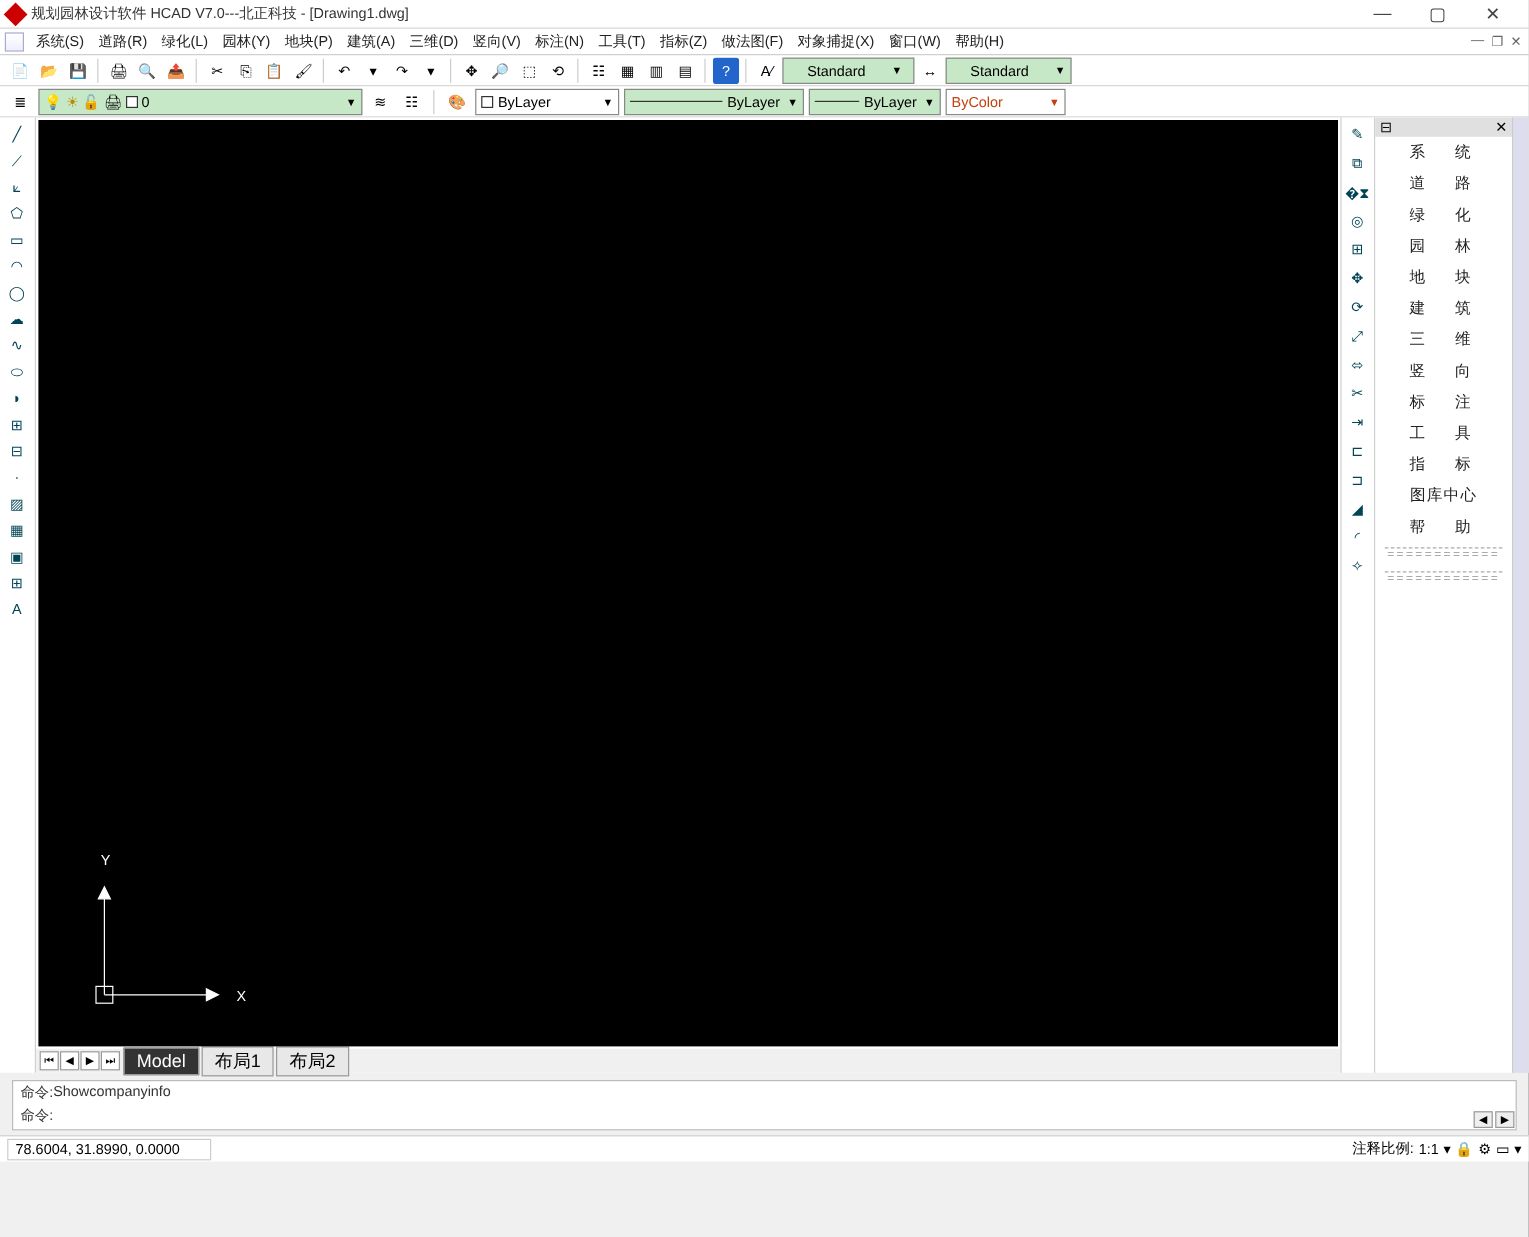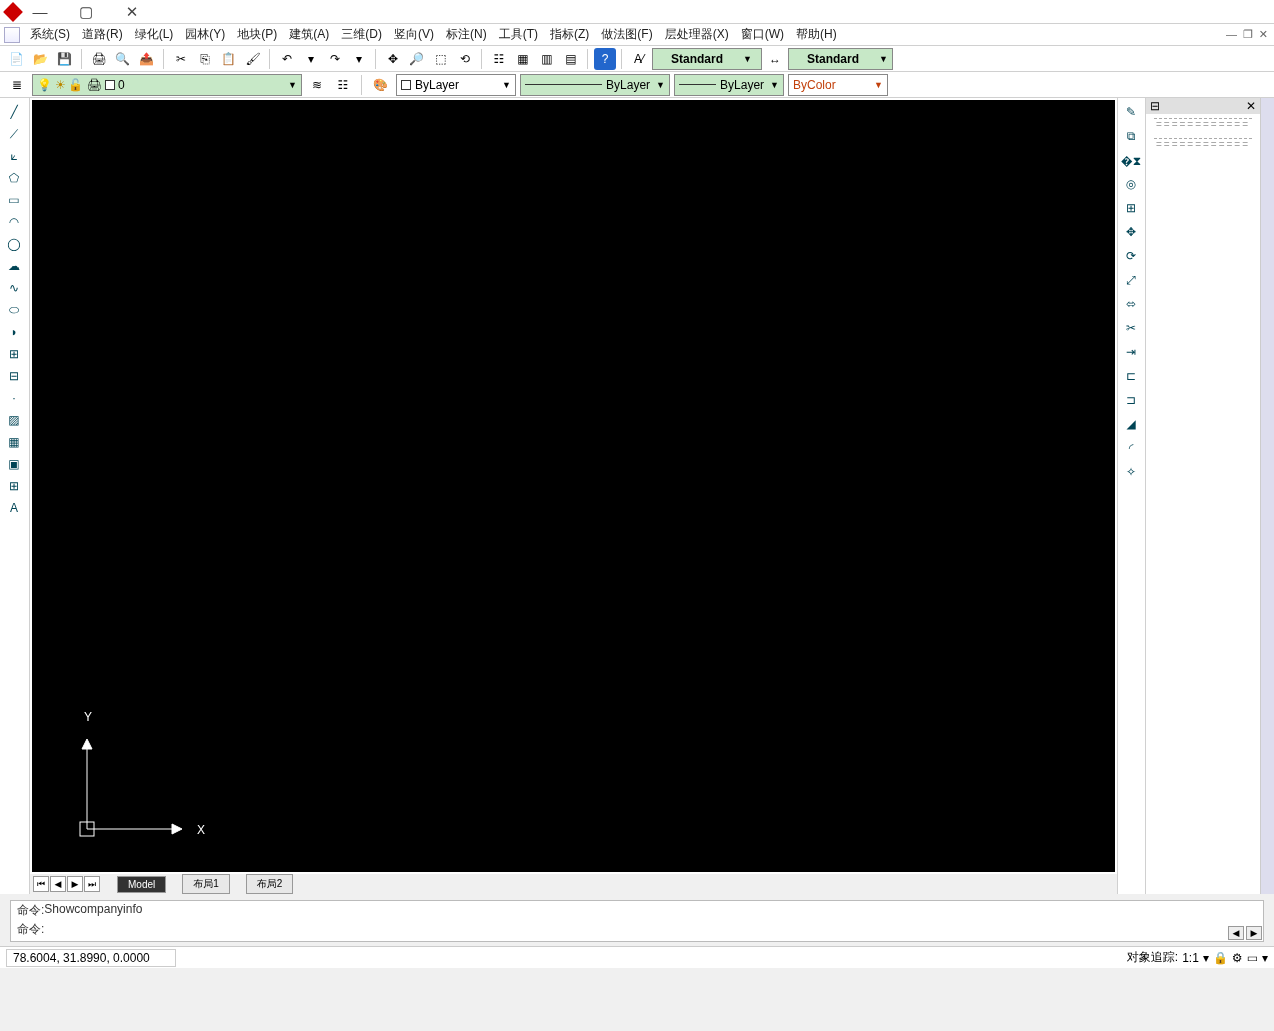--- a/index.html
+++ b/index.html
@@ -10,42 +10,42 @@
 .titlebar .winbtns { display: flex; gap: 18px; padding-right: 10px; }
 .titlebar .winbtn { width: 28px; text-align: center; cursor: pointer; font-size: 15px; color: #444; }
 .menubar { height: 22px; background: #fff; display: flex; align-items: center; padding: 0 4px; border-bottom: 1px solid #d0d0d0; position: relative; }
 .menubar .docicon { width: 16px; height: 16px; background: linear-gradient(#fff,#eef); border: 1px solid #aac; margin-right: 4px; }
 .menubar .menuitem { padding: 2px 6px; cursor: pointer; color: #222; }
 .menubar .rightctrls { position: absolute; right: 6px; display: flex; gap: 6px; }
 .menubar .rightctrls span { cursor: pointer; color: #666; font-size: 11px; }
 .toolbar1 { height: 26px; background: #fff; display: flex; align-items: center; padding: 2px 6px; border-bottom: 1px solid #d0d0d0; gap: 2px; }
 .tbtn { width: 22px; height: 22px; display: flex; align-items: center; justify-content: center; cursor: pointer; border: 1px solid transparent; }
 .tsep { width: 2px; height: 20px; border-left: 1px solid #ccc; border-right: 1px solid #fff; margin: 0 3px; }
-.dropdown-std { display: flex; align-items: center; height: 22px; background: #c7e8c7; border: 1px solid #888; padding: 0 4px; cursor: pointer; font-weight: bold; }
+.dropdown-std { display: flex; align-items: center; height: 22px; background: #c7e8c7; border: 1px solid #888; padding: 0 4px; cursor: pointer; }
 .dropdown-std .val { min-width: 80px; text-align: center; }
 .dropdown-std .arr { margin-left: 6px; font-size: 9px; }
 .toolbar2 { height: 26px; background: #fff; display: flex; align-items: center; padding: 2px 6px; border-bottom: 1px solid #d0d0d0; gap: 4px; }
 .layer-combo { display: flex; align-items: center; height: 22px; background: #c7e8c7; border: 1px solid #888; padding: 0 4px; gap: 3px; min-width: 270px; cursor: pointer; }
 .layer-combo .arr { margin-left: auto; font-size: 9px; }
 .combo-white { display: flex; align-items: center; height: 22px; background: #fff; border: 1px solid #888; padding: 0 4px; cursor: pointer; }
 .combo-white .swatch { width: 10px; height: 10px; border: 1px solid #333; margin-right: 4px; }
 .combo-white .arr { margin-left: 6px; font-size: 9px; }
 .combo-green { display: flex; align-items: center; height: 22px; background: #c7e8c7; border: 1px solid #888; padding: 0 4px; cursor: pointer; }
 .combo-green .arr { margin-left: 6px; font-size: 9px; }
 .bylayer-line { border-top: 1px solid #333; flex: 1; margin-right: 4px; }
 .workspace { display: flex; height: 796px; background: #f0f0f0; }
 .left-tools { width: 30px; background: #fff; border-right: 1px solid #d0d0d0; display: flex; flex-direction: column; padding: 4px 2px; gap: 2px; }
 .left-tools .lt { width: 24px; height: 20px; display: flex; align-items: center; justify-content: center; cursor: pointer; color: #045; }
 .canvas-area { flex: 1; display: flex; flex-direction: column; background: #fff; }
 .canvas { flex: 1; background: #000; position: relative; margin: 2px; }
 .ucs { position: absolute; left: 40px; bottom: 20px; }
 .ucs svg { overflow: visible; }
 .tabs { height: 20px; display: flex; align-items: center; background: #f0f0f0; padding-left: 3px; }
 .tabs .navbtn { width: 16px; height: 16px; border: 1px solid #999; background: #fff; display: flex; align-items: center; justify-content: center; font-size: 9px; cursor: pointer; margin-right: 1px; }
-.tab { padding: 2px 10px; background: #e8e8e8; border: 1px solid #999; cursor: pointer; font-size: 10px; margin-left: 16px; }
+.tab { padding: 2px 10px; background: #e8e8e8; border: 1px solid #999; cursor: pointer; font-size: 15px; margin-left: 2px; }
 .tab.active { background: #333; color: #fff; }
 .right-tools { width: 28px; background: #fff; border-left: 1px solid #d0d0d0; display: flex; flex-direction: column; padding: 4px 2px; gap: 4px; }
 .right-tools .rt { width: 22px; height: 20px; display: flex; align-items: center; justify-content: center; cursor: pointer; color: #045; }
 .right-panel { width: 115px; background: #fff; border-left: 1px solid #d0d0d0; display: flex; flex-direction: column; }
 .right-panel .phdr { height: 16px; background: #e0e0e0; display: flex; align-items: center; padding: 0 4px; font-size: 10px; justify-content: space-between; }
 .right-panel .pitem { padding: 4px 10px; text-align: center; cursor: pointer; letter-spacing: 6px; font-size: 13px; color: #222; }
 .right-panel .pitem.narrow { letter-spacing: 1px; }
 .right-panel .psep { border-top: 1px dashed #aaa; margin: 4px 8px; letter-spacing: 2px; color: #aaa; font-size: 10px; text-align: center; overflow: hidden; }
 .side-sliver { width: 14px; background: #dde; border-left: 1px solid #ccc; }
 .cmd-area { height: 42px; background: #fff; border-top: 1px solid #999; margin: 6px 10px 4px 10px; display: flex; flex-direction: column; border: 1px solid #bbb; position: relative; }
@@ -56,20 +56,21 @@
 .statusbar .coords { min-width: 170px; border: 1px solid #ccc; padding: 1px 6px; }
 .statusbar .sgroup { display: flex; margin-left: 20px; }
 .statusbar .sitem { padding: 1px 3px; border: 1px solid #bbb; margin-left: -1px; cursor: pointer; }
 .statusbar .rightstat { margin-left: auto; display: flex; align-items: center; gap: 4px; }
 </style>
 </head>
 <body>
 
 <div class="titlebar">
   <div class="appicon"></div>
+  <div class="title">规划园林设计软件 HCAD V7.0---北正科技 - [Drawing1.dwg]</div>
   <div class="winbtns">
     <div class="winbtn">—</div>
     <div class="winbtn">▢</div>
     <div class="winbtn">✕</div>
   </div>
 </div>
 
 <div class="menubar">
   <div class="docicon"></div>
   <div id="menu-container" style="display: flex;">
@@ -78,21 +79,21 @@
       <div class="menuitem">绿化(L)</div>
       <div class="menuitem">园林(Y)</div>
       <div class="menuitem">地块(P)</div>
       <div class="menuitem">建筑(A)</div>
       <div class="menuitem">三维(D)</div>
       <div class="menuitem">竖向(V)</div>
       <div class="menuitem">标注(N)</div>
       <div class="menuitem">工具(T)</div>
       <div class="menuitem">指标(Z)</div>
       <div class="menuitem">做法图(F)</div>
-      <div class="menuitem">层处理器(X)</div>
+      <div class="menuitem">对象捕捉(X)</div>
       <div class="menuitem">窗口(W)</div>
       <div class="menuitem">帮助(H)</div>
     </div>
   <div class="rightctrls">
     <span>—</span>
     <span>❐</span>
     <span>✕</span>
   </div>
 </div>
 
@@ -243,20 +244,35 @@
     <div class="rt">◢</div>
     <div class="rt">◜</div>
     <div class="rt">✧</div>
   </div>
 
   <div class="right-panel">
     <div class="phdr">
       <span>⊟</span>
       <span>✕</span>
     </div>
+    <div id="rp-items">
+        <div class="pitem">系　统</div>
+        <div class="pitem">道　路</div>
+        <div class="pitem">绿　化</div>
+        <div class="pitem">园　林</div>
+        <div class="pitem">地　块</div>
+        <div class="pitem">建　筑</div>
+        <div class="pitem">三　维</div>
+        <div class="pitem">竖　向</div>
+        <div class="pitem">标　注</div>
+        <div class="pitem">工　具</div>
+        <div class="pitem">指　标</div>
+        <div class="pitem narrow">图库中心</div>
+        <div class="pitem">帮　助</div>
+      </div>
     <div class="psep">============</div>
     <div class="psep">============</div>
   </div>
 
   <div class="side-sliver"></div>
 </div>
 
 <div class="cmd-area">
   <div class="cmd-line">
     <span>命令: </span>
@@ -268,21 +284,21 @@
   </div>
   <div class="cmd-scroll">
     <span>◀</span>
     <span>▶</span>
   </div>
 </div>
 
 <div class="statusbar">
   <div class="coords">78.6004, 31.8990, 0.0000</div>
   <div class="rightstat">
-    <span>对象追踪:</span>
+    <span>注释比例:</span>
     <span>1:1</span>
     <span>▾</span>
     <span>🔒</span>
     <span>⚙</span>
     <span>▭</span>
     <span>▾</span>
   </div>
 </div>
 
 </body></html>

